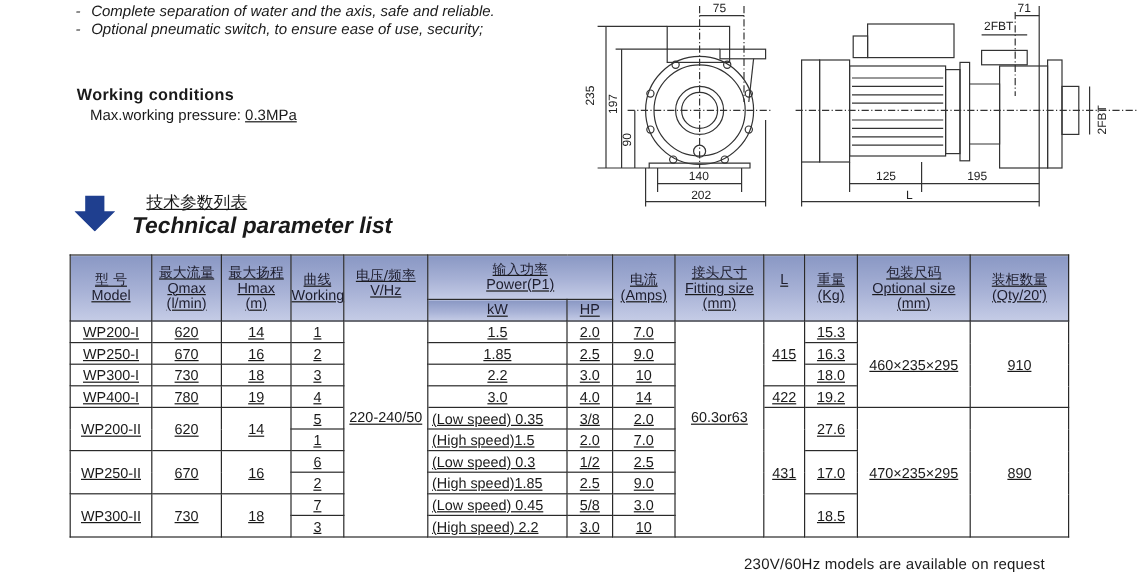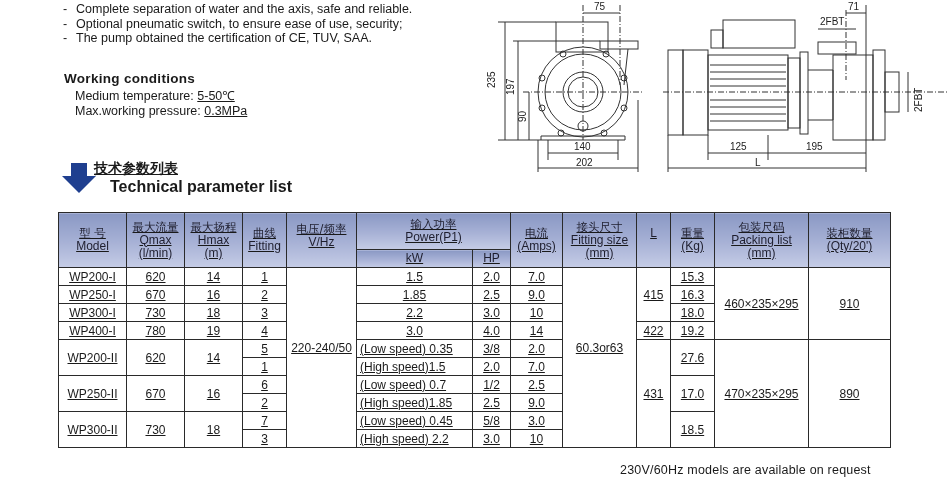--- a/index.html
+++ b/index.html
@@ -1,56 +1,54 @@
 <!DOCTYPE html>
 <html><head>
 <meta charset="utf-8">
 <style>
   * { box-sizing: border-box; margin: 0; padding: 0; }
   html, body { width: 948px; height: 479px; background: #ffffff; overflow: hidden; }
   body { position: relative; font-family: "Liberation Sans", sans-serif; color: #1a1a1a; }
 
-  .features { position: absolute; left: 63px; top: 2px; font-size: 12.5px; line-height: 14.5px; }
+  .features { position: absolute; left: 63px; top: 2px; font-size: 12.5px; line-height: 14.5px; font-style: italic; }
   .features li { list-style: none; white-space: nowrap; }
   .features li .dash { display: inline-block; width: 13px; }
 
   .wc-title { position: absolute; left: 64px; top: 71px; font-size: 13.5px; font-weight: bold; letter-spacing: 0.3px; }
   .wc-list { position: absolute; left: 75px; top: 89px; font-size: 12.5px; line-height: 15px; }
   .wc-list .val { text-decoration: underline; }
 
   .section-head { position: absolute; left: 62px; top: 160px; height: 36px; }
   .arrow-icon { position: absolute; left: 0; top: 3px; width: 34px; height: 30px; }
-  .sh-cn { position: absolute; left: 32px; top: 0px; font-size: 14px; font-weight: bold; text-decoration: underline; white-space: nowrap; font-family: "DejaVu Sans", sans-serif; }
-  .sh-en { position: absolute; left: 48px; top: 18px; font-size: 16px; font-weight: bold; white-space: nowrap; }
+  .sh-cn { position: absolute; left: 60px; top: 0px; font-size: 14px; font-weight: normal; text-decoration: underline; white-space: nowrap; font-family: "DejaVu Sans", sans-serif; }
+  .sh-en { position: absolute; left: 48px; top: 18px; font-size: 19px; font-weight: bold; white-space: nowrap; font-style: italic; }
 
   .drawing { position: absolute; left: 468px; top: 0; width: 480px; height: 175px; }
 
   table.params { position: absolute; left: 58px; top: 212px; width: 832px; border-collapse: collapse; table-layout: fixed; font-size: 12px; text-decoration: underline; }
   table.params th, table.params td { border: 1px solid #2a2a2a; text-align: center; vertical-align: middle; padding: 0; font-weight: normal; }
   table.params th { background: linear-gradient(to bottom, #8a98c4 0%, #a8b2d6 55%, #c5cce6 100%); color: #1e1e2e; line-height: 13px; font-size: 12px; }
   table.params th.sub { height: 18px; margin-left: 32px; }
   table.params td { height: 18px; line-height: 16px; background: #fff; }
   table.params td.left { text-align: left; padding-left: 3px; }
   table.params td.top { vertical-align: top; }
   .cn { font-family: "DejaVu Sans", sans-serif; font-size: 11.5px; }
 
   .footnote { position: absolute; left: 620px; top: 463px; font-size: 12.5px; white-space: nowrap; letter-spacing: 0.2px; }
 </style>
 </head>
 <body>
 
 <ul class="features">
   <li><span class="dash">-</span><span>Complete separation of water and the axis, safe and reliable.</span></li>
   <li><span class="dash">-</span><span>Optional pneumatic switch, to ensure ease of use, security;</span></li>
-  <li><span class="dash">-</span><span>The pump  obtained  the certification of CE, TUV, SAA.</span></li>
 </ul>
 
 <div class="wc-title">Working conditions</div>
 <div class="wc-list">
-  <div><span>Medium temperature: </span><span class="val">5-50℃</span></div>
   <div><span>Max.working pressure: </span><span class="val">0.3MPa</span></div>
 </div>
 
 <div class="section-head">
   <svg class="arrow-icon" viewBox="0 0 34 30">
     <polygon points="9,0 25,0 25,13 34,13 17,30 0,13 9,13" fill="#1f3f8f"></polygon>
   </svg>
   <div class="sh-cn">技术参数列表</div>
   <div class="sh-en">Technical parameter list</div>
 </div>
@@ -175,21 +173,21 @@
           <div>Qmax</div>
           <div>(l/min)</div>
         </th>
       <th rowspan="2">
           <div class="cn">最大扬程</div>
           <div>Hmax</div>
           <div>(m)</div>
         </th>
       <th rowspan="2">
           <div class="cn">曲线</div>
-          <div>Fitting</div>
+          <div>Working</div>
         </th>
       <th rowspan="2" style="vertical-align:top;padding-top:10px">
           <div class="cn">电压/频率</div>
           <div>V/Hz</div>
         </th>
       <th colspan="2">
           <div class="cn">输入功率</div>
           <div>Power(P1)</div>
         </th>
       <th rowspan="2">
@@ -203,21 +201,21 @@
         </th>
       <th rowspan="2" style="vertical-align:top;padding-top:14px">
           <div>L</div>
         </th>
       <th rowspan="2">
           <div class="cn">重量</div>
           <div>(Kg)</div>
         </th>
       <th rowspan="2">
           <div class="cn">包装尺码</div>
-          <div>Packing list</div>
+          <div>Optional size</div>
           <div>(mm)</div>
         </th>
       <th rowspan="2">
           <div class="cn">装柜数量</div>
           <div>(Qty/20')</div>
         </th>
     </tr>
     <tr>
       <th class="sub">kW</th>
       <th class="sub">HP</th>
@@ -290,21 +288,21 @@
       <td>1</td>
       <td class="left">(High speed)1.5</td>
       <td>2.0</td>
       <td>7.0</td>
     </tr>
     <tr>
       <td rowspan="2">WP250-II</td>
       <td rowspan="2">670</td>
       <td rowspan="2">16</td>
       <td>6</td>
-      <td class="left">(Low speed) 0.7</td>
+      <td class="left">(Low speed) 0.3</td>
       <td>1/2</td>
       <td>2.5</td>
       <td rowspan="2">17.0</td>
     </tr>
     <tr>
       <td>2</td>
       <td class="left">(High speed)1.85</td>
       <td>2.5</td>
       <td>9.0</td>
     </tr>

